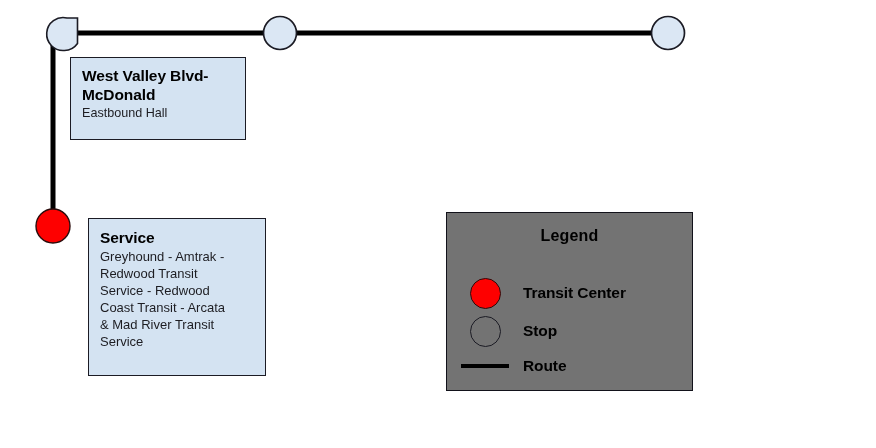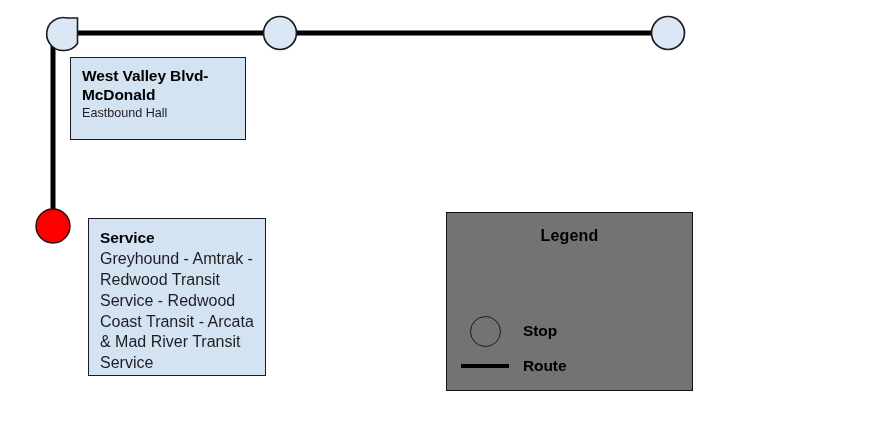--- a/index.html
+++ b/index.html
@@ -64,21 +64,21 @@
 
   
   #box-west-valley { left: 70px;  top: 57px;  width: 176px; height: 83px; }
   #box-blue-lake   { left: 272px; top: 57px;  width: 176px; height: 83px; }
   #box-willow-creek{ left: 676px; top: 58px;  width: 177px; height: 82px;
                      padding-left: 17px; }
   #box-arcata      { left: 88px;  top: 218px; width: 178px; height: 158px;
                      padding: 10px 9px 8px 11px; }
 
   #box-arcata .box-title { font-size: 15.5px; }
-  #box-arcata .box-sub   { font-size: 16px; line-height: 1.305; }
+  #box-arcata .box-sub   { font-size: 13px; line-height: 1.305; }
 
   
   #legend-box {
     position: absolute;
     left: 446px;
     top: 212px;
     width: 247px;
     height: 179px;
     box-sizing: border-box;
     background: #737373;
@@ -177,20 +177,26 @@
 Redwood Transit
 Service - Redwood
 Coast Transit - Arcata
 &amp; Mad River Transit
 Service</div>
   </div>
 
   <div id="legend-box">
     <div id="legend-title">Legend</div>
 
+    <div class="legend-row" id="legend-row-transit-center">
+      <span class="legend-swatch">
+        <span class="sw-circle-filled"></span>
+      </span>
+      <span class="legend-label">Transit Center</span>
+    </div>
 
     <div class="legend-row" id="legend-row-route">
       <span class="legend-swatch">
         <span class="sw-line"></span>
       </span>
       <span class="legend-label">Route</span>
     </div>
 
     <div class="legend-row" id="legend-row-stop">
       <span class="legend-swatch">

